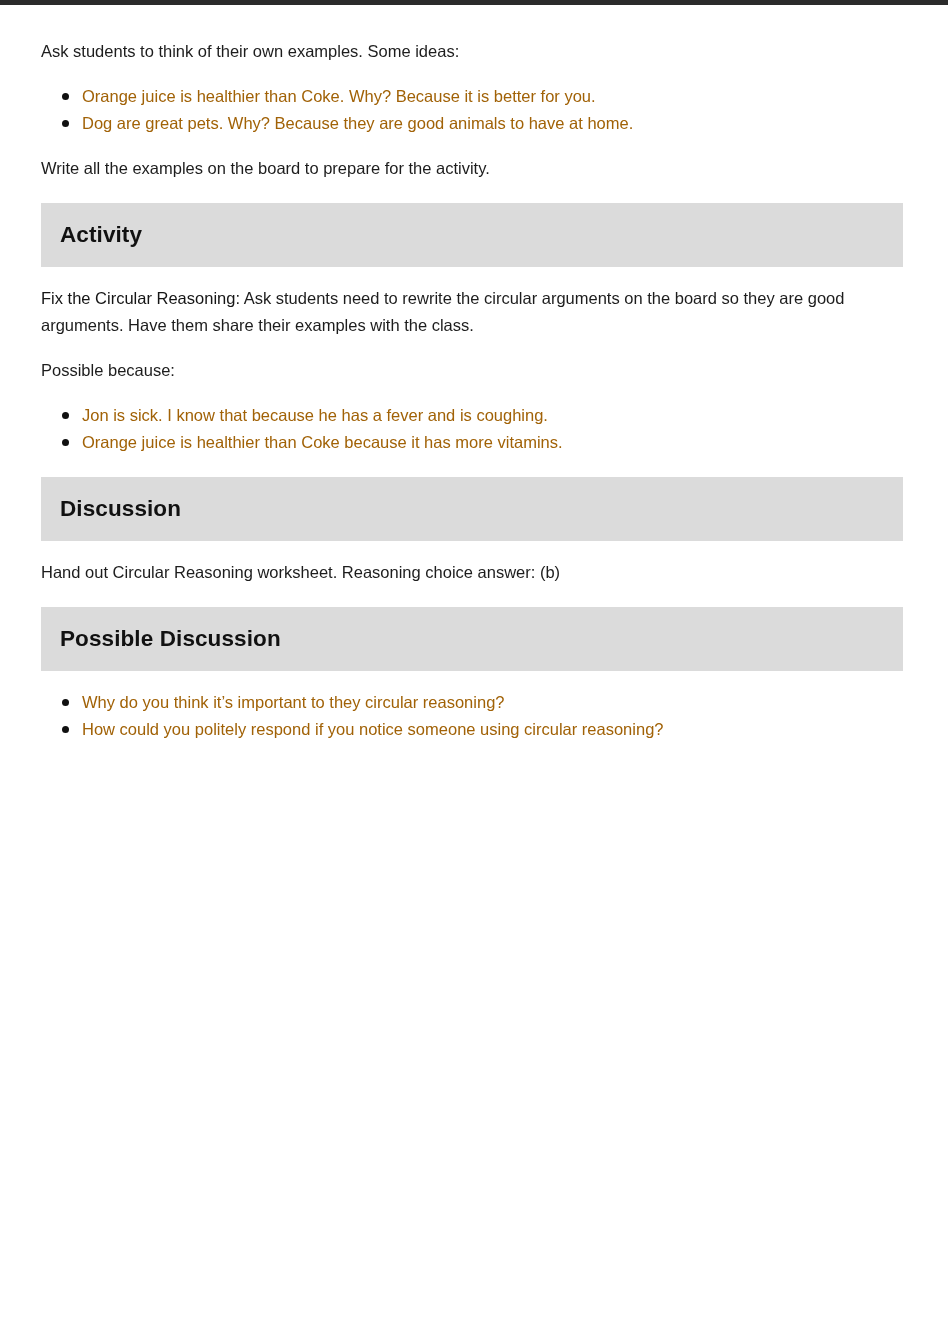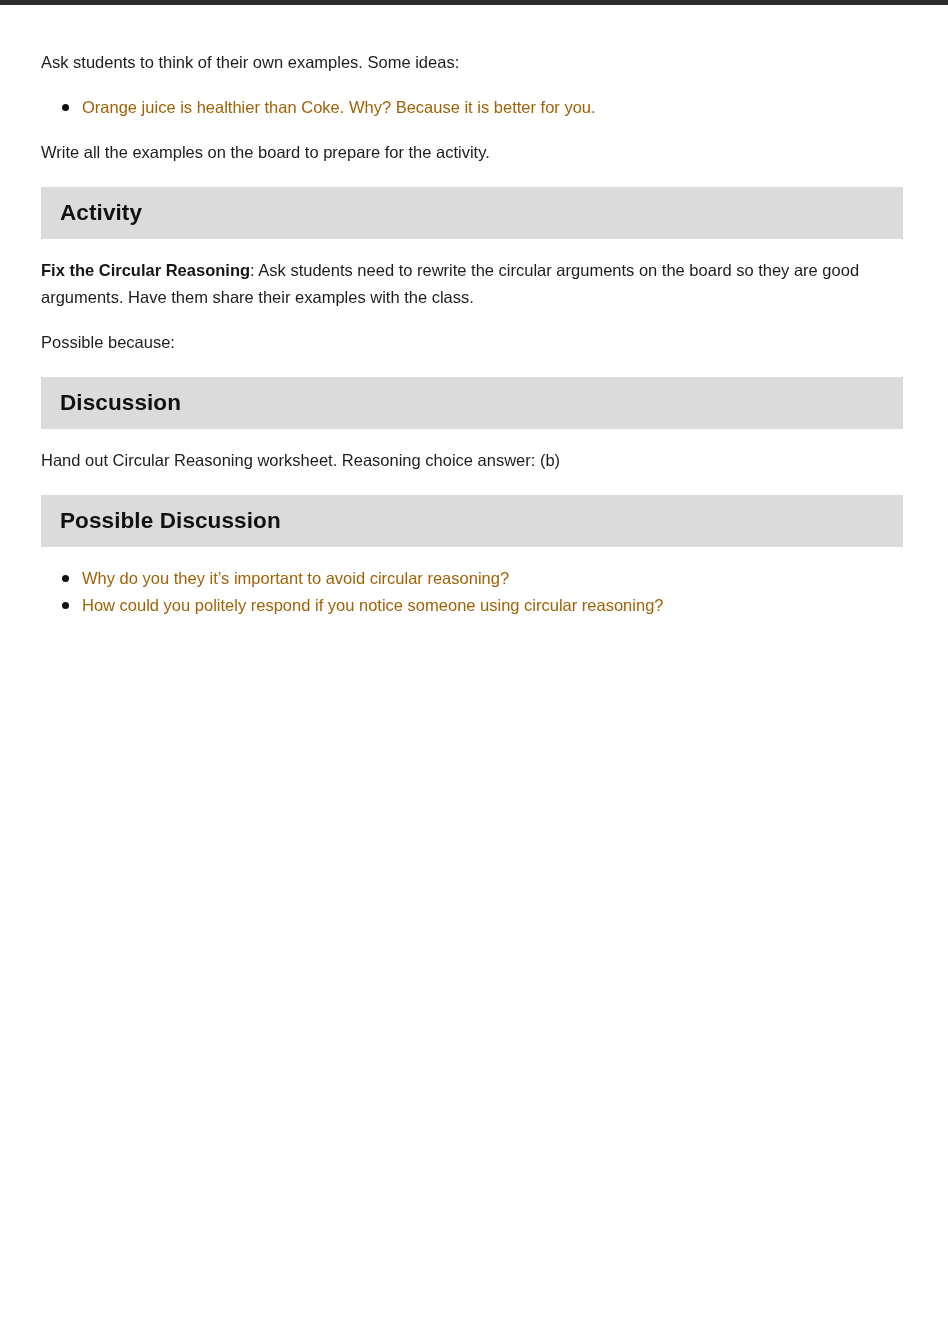--- a/index.html
+++ b/index.html
@@ -14,29 +14,29 @@
     color: #1d1d1d;
     position: relative;
     overflow: hidden;
   }
   .top-bar {
     height: 5px;
     width: 100%;
     background: #2b2b2b;
   }
   .doc {
-    padding: 26px 45px 0 41px;
+    padding: 15px 45px 0 41px;
   }
   p {
     font-size: 16.5px;
     line-height: 27px;
     margin: 18px 0;
     color: #1d1d1d;
   }
-  b.lead { font-weight: bold; color: #151515; }
+  b.lead { font-weight: normal; color: #151515; }
   ul {
     list-style: none;
     margin: 18px 0;
     padding: 0 0 0 20px;
   }
   li {
     font-size: 16.5px;
     line-height: 27px;
     padding-left: 21px;
     position: relative;
@@ -47,21 +47,21 @@
     position: absolute;
     left: 1px;
     top: 10px;
     width: 7px;
     height: 7px;
     border-radius: 50%;
     background: #101010;
   }
   .section-header {
     margin: 21px 0 18px;
-    height: 52px;
+    height: 64px;
     background: #dbdbdb;
     display: flex;
     align-items: center;
     padding-left: 19px;
     box-sizing: border-box;
   }
   .section-header h2 {
     margin: 0;
     font-size: 22.5px;
     font-weight: bold;
@@ -73,41 +73,46 @@
 <body>
 
 <div class="top-bar"></div>
 
 <div class="doc">
 
   <p>Ask students to think of their own examples. Some ideas:</p>
 
   <ul>
     <li>Orange juice is healthier than Coke. Why? Because it is better for you.</li>
+    <li>Dog are great pets. Why? Because they are good animals to have at home.</li>
   </ul>
 
   <p>Write all the examples on the board to prepare for the activity.</p>
 
   <div class="section-header">
     <h2>Activity</h2>
   </div>
 
   <p><b class="lead">Fix the Circular Reasoning</b><span>: Ask students need to rewrite the circular arguments on the board so they are good arguments. Have them share their examples with the class.</span></p>
 
   <p>Possible because:</p>
 
+  <ul>
+    <li>Jon is sick. I know that because he has a fever and is coughing.</li>
+    <li>Orange juice is healthier than Coke because it has more vitamins.</li>
+  </ul>
 
   <div class="section-header">
     <h2>Discussion</h2>
   </div>
 
   <p>Hand out Circular Reasoning worksheet. Reasoning choice answer: (b)</p>
 
   <div class="section-header">
     <h2>Possible Discussion</h2>
   </div>
 
   <ul>
-    <li>Why do you they it’s important to avoid circular reasoning?</li>
+    <li>Why do you think it’s important to they circular reasoning?</li>
     <li>How could you politely respond if you notice someone using circular reasoning?</li>
   </ul>
 
 </div>
 
 </body></html>

